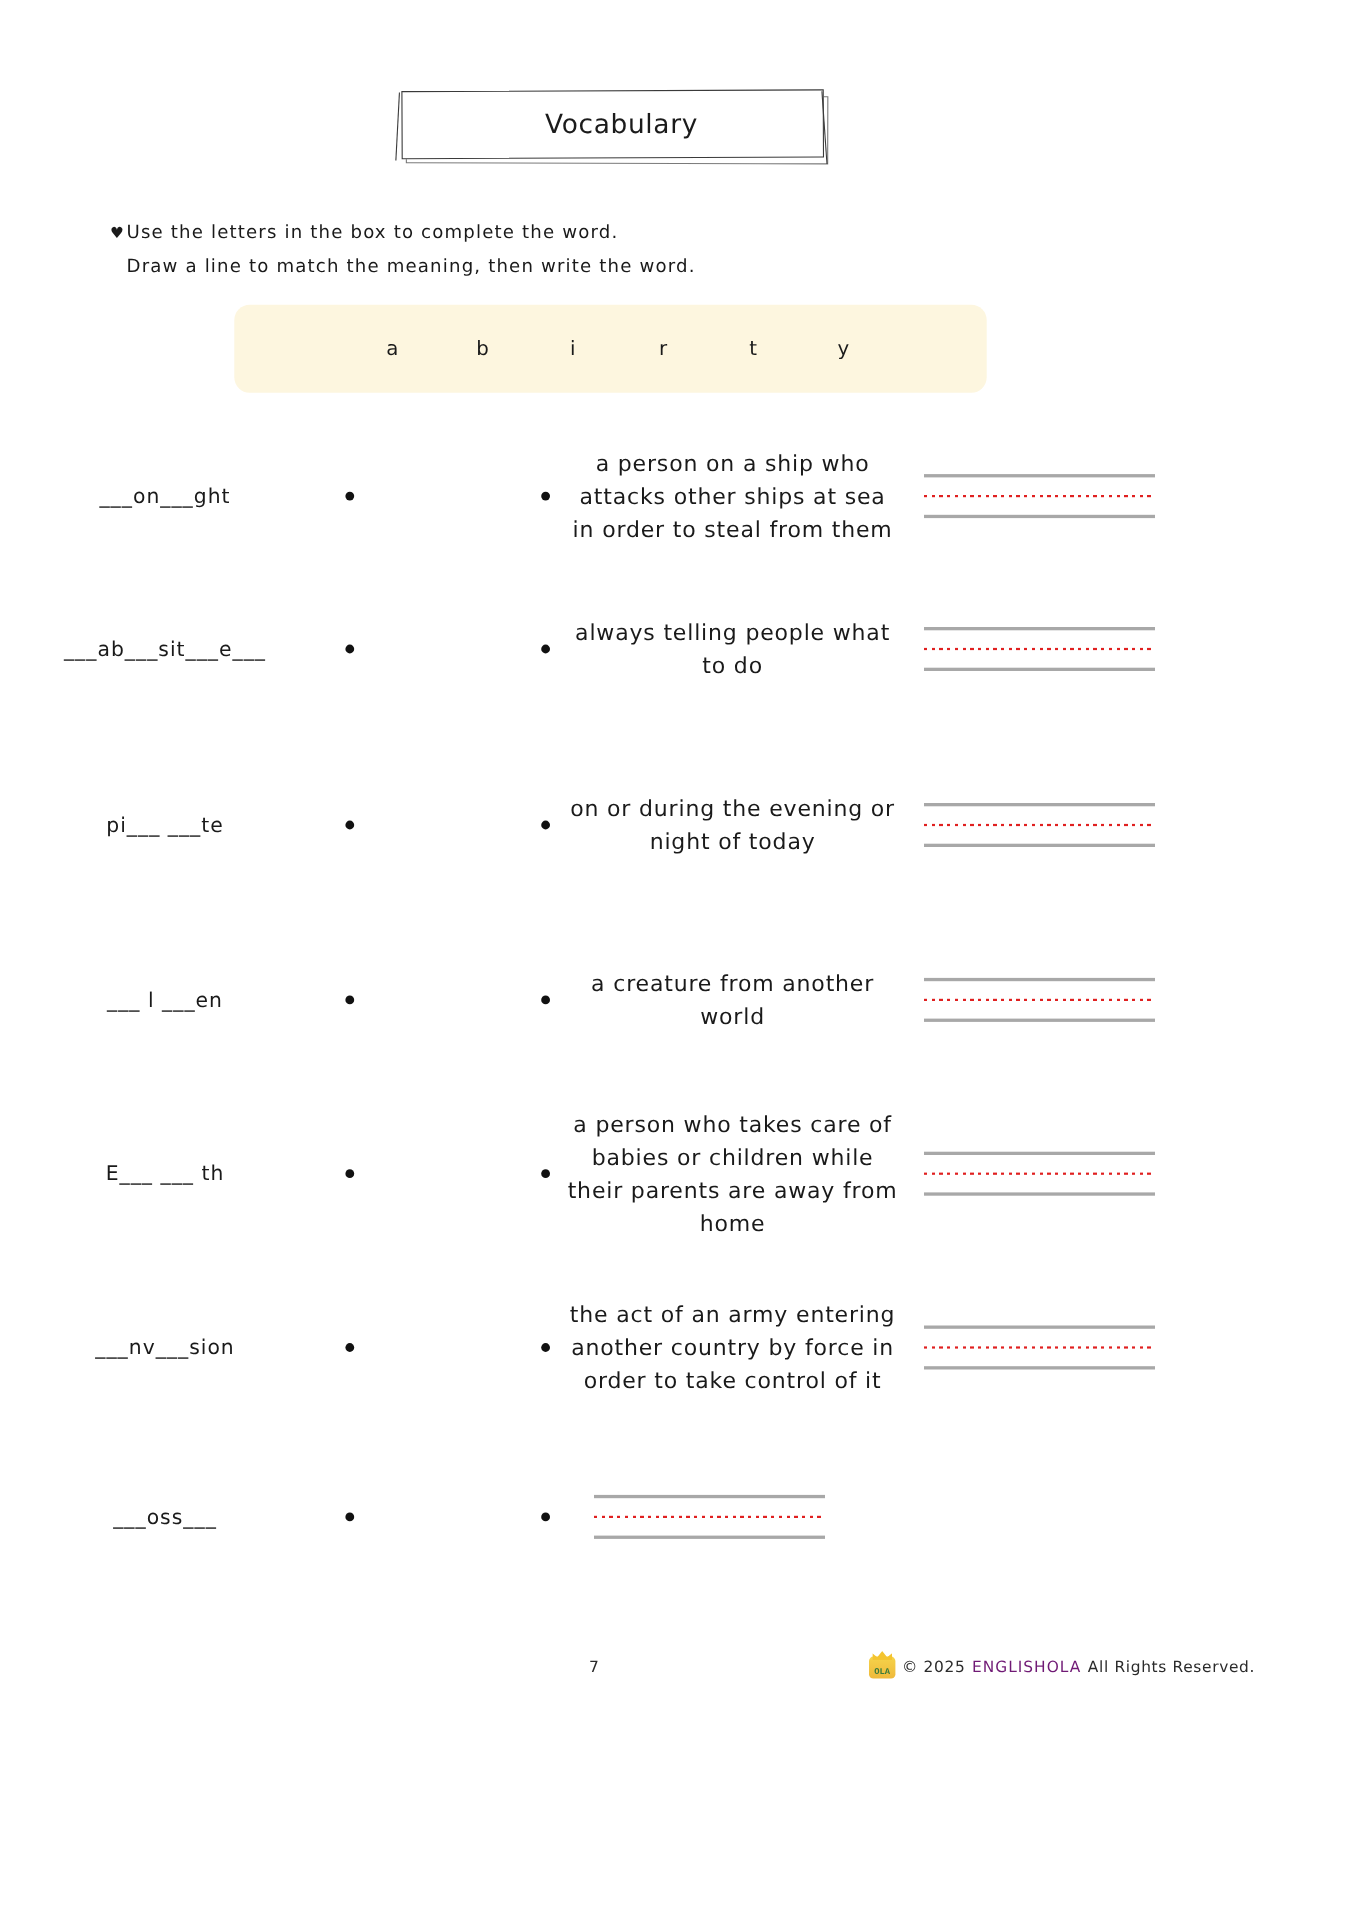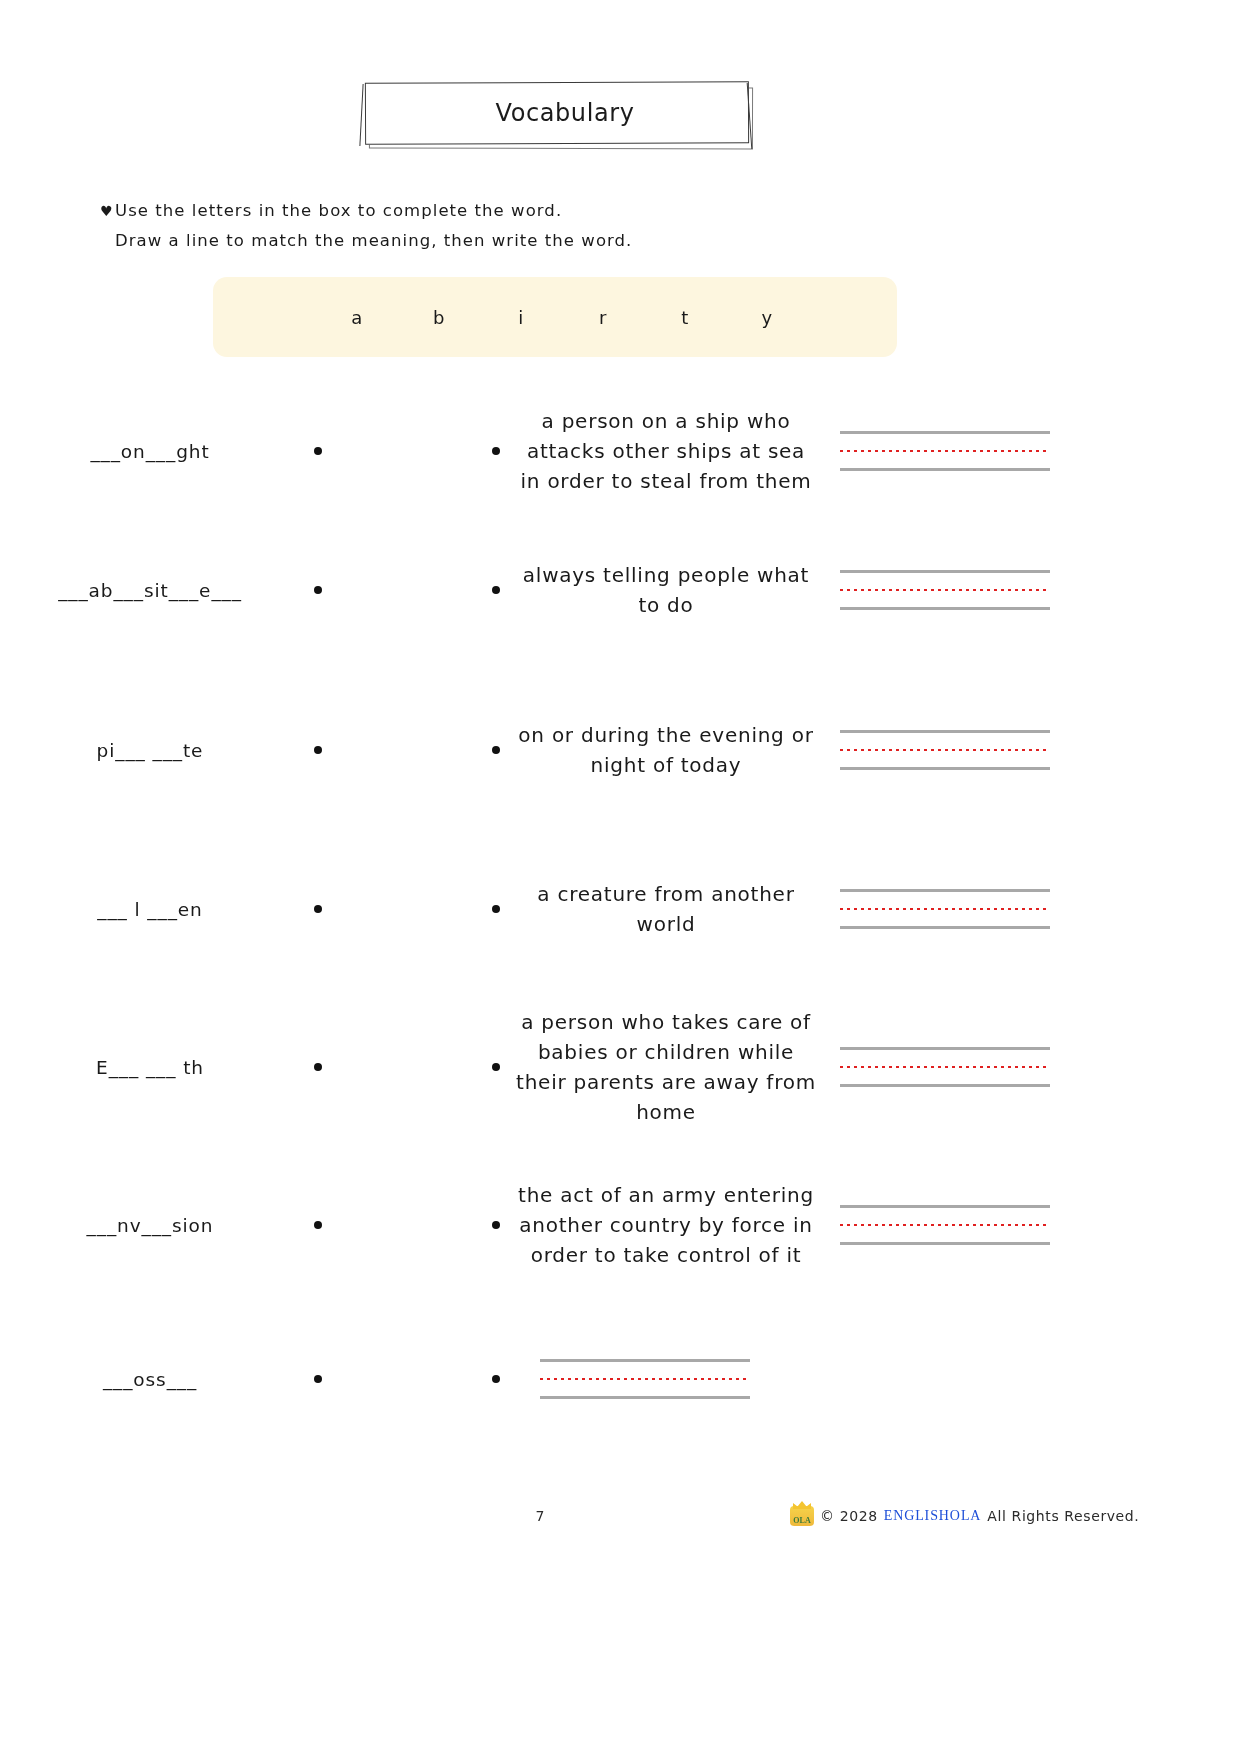--- a/index.html
+++ b/index.html
@@ -243,23 +243,23 @@
     clip-path: polygon(0% 100%, 0% 25%, 25% 70%, 50% 0%, 75% 70%, 100% 25%, 100% 100%);
   }
   .crown-badge span {
     position: absolute;
     left: 0; right: 0; bottom: 1px;
     text-align: center;
     font-size: 8px;
     font-weight: bold;
     color: #3b7a3b;
     letter-spacing: 0;
-    font-family: Liberation Serif, serif;
-  }
-  .brand { color: #1d4ed8; letter-spacing: 0.9px; font-family: Liberation Serif, serif; }
+    font-family: Liberation Mono, monospace;
+  }
+  .brand { color: #701a75; letter-spacing: 0.9px; }
 </style>
 </head>
 <body>
 
 <div class="title-wrap">
   <div class="title-box-shadow"></div>
   <div class="title-box"></div>
   <div class="title-tick-left"></div>
   <div class="title-tick-right"></div>
   <div class="title-text">Vocabulary</div>
@@ -420,17 +420,17 @@
   </div>
 
 </div>
 
 <div class="footer">
   <div class="page-num">7</div>
   <div class="credit">
     <span class="crown-badge">
         <span>OLA</span>
       </span>
-    <span>© 2028</span>
+    <span>© 2025</span>
     <span class="brand">ENGLISHOLA</span>
     <span>All Rights Reserved.</span>
   </div>
 </div>
 
 </body></html>

